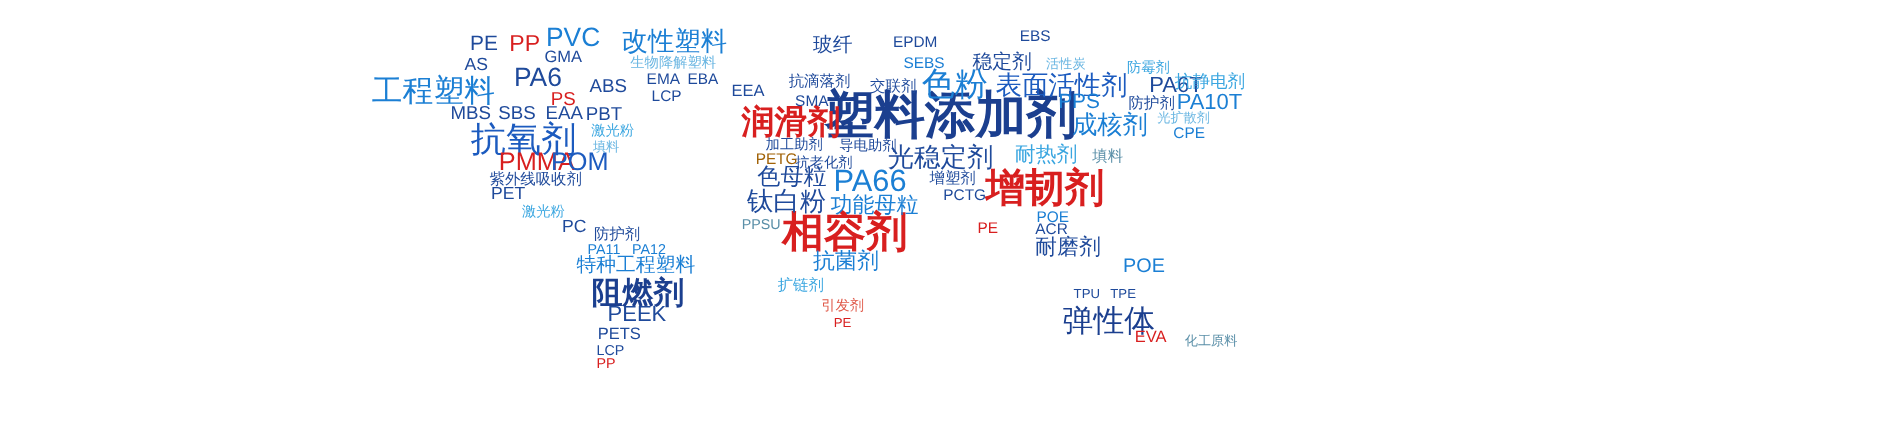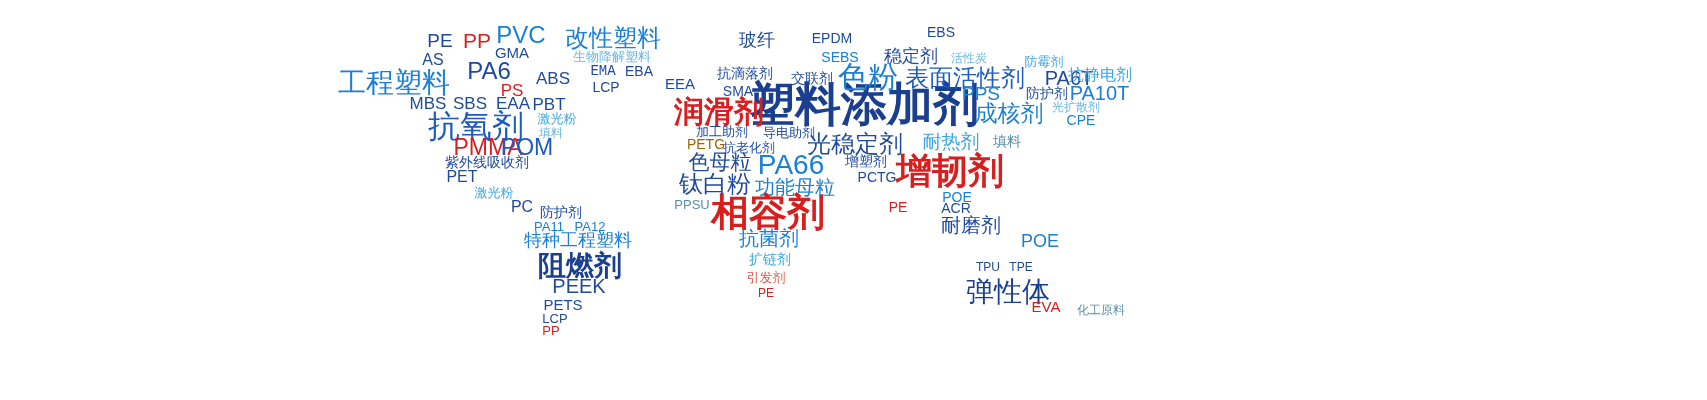--- a/index.html
+++ b/index.html
@@ -69,21 +69,21 @@
     <span class="word w-norm" style="left: 1100px; top: 75px; font-size: 16px; color: rgb(58, 166, 224);">抗静电剂</span>
     <span class="word w-norm" style="left: 757px; top: 40px; font-size: 18px; color: rgb(31, 74, 155);">玻纤</span>
     <span class="word w-norm" style="left: 428px; top: 103px; font-size: 17px; color: rgb(31, 74, 155);">MBS</span>
     <span class="word w-norm" style="left: 470px; top: 103px; font-size: 17px; color: rgb(31, 74, 155);">SBS</span>
     <span class="word w-norm" style="left: 513px; top: 103px; font-size: 17px; color: rgb(31, 74, 155);">EAA</span>
     <span class="word w-norm" style="left: 553px; top: 78px; font-size: 17px; color: rgb(31, 74, 155);">ABS</span>
     <span class="word w-norm" style="left: 549px; top: 104px; font-size: 17px; color: rgb(31, 74, 155);">PBT</span>
     <span class="word w-norm" style="left: 433px; top: 60px; font-size: 16px; color: rgb(31, 74, 155);">AS</span>
     <span class="word w-norm" style="left: 512px; top: 90px; font-size: 17px; color: rgb(216, 31, 31);">PS</span>
     <span class="word w-norm" style="left: 512px; top: 52px; font-size: 15px; color: rgb(31, 74, 155);">GMA</span>
-    <span class="word w-norm" style="left: 603px; top: 71px; font-size: 14px; color: rgb(31, 74, 155); font-family: Liberation Mono, monospace;">EMA</span>
+    <span class="word w-norm" style="left: 603px; top: 71px; font-size: 14px; color: rgb(31, 74, 155);">EMA</span>
     <span class="word w-norm" style="left: 639px; top: 71px; font-size: 14px; color: rgb(31, 74, 155);">EBA</span>
     <span class="word w-norm" style="left: 606px; top: 87px; font-size: 14px; color: rgb(31, 74, 155);">LCP</span>
     <span class="word w-norm" style="left: 680px; top: 83px; font-size: 15px; color: rgb(31, 74, 155);">EEA</span>
     <span class="word w-norm" style="left: 738px; top: 91px; font-size: 14px; color: rgb(31, 74, 155);">SMA</span>
     <span class="word w-norm" style="left: 840px; top: 57px; font-size: 14px; color: rgb(27, 127, 212);">SEBS</span>
     <span class="word w-norm" style="left: 832px; top: 38px; font-size: 14px; color: rgb(31, 74, 155);">EPDM</span>
     <span class="word w-norm" style="left: 941px; top: 32px; font-size: 14px; color: rgb(31, 74, 155);">EBS</span>
     <span class="word w-norm" style="left: 1081px; top: 120px; font-size: 14px; color: rgb(27, 127, 212);">CPE</span>
     <span class="word w-norm" style="left: 877px; top: 177px; font-size: 14px; color: rgb(31, 74, 155);">PCTG</span>
     <span class="word w-norm" style="left: 706px; top: 144px; font-size: 14px; color: #a16207;">PETG</span>
@@ -107,21 +107,21 @@
     <span class="word w-norm" style="left: 812px; top: 78px; font-size: 14px; color: rgb(31, 74, 155);">交联剂</span>
     <span class="word w-norm" style="left: 969px; top: 58px; font-size: 12px; color: rgb(106, 182, 226);">活性炭</span>
     <span class="word w-norm" style="left: 1044px; top: 61px; font-size: 13px; color: rgb(58, 166, 224);">防霉剂</span>
     <span class="word w-norm" style="left: 1047px; top: 93px; font-size: 14px; color: rgb(31, 74, 155);">防护剂</span>
     <span class="word w-norm" style="left: 1076px; top: 107px; font-size: 12px; color: rgb(106, 182, 226);">光扩散剂</span>
     <span class="word w-norm" style="left: 722px; top: 131px; font-size: 13px; color: rgb(31, 74, 155);">加工助剂</span>
     <span class="word w-norm" style="left: 789px; top: 132px; font-size: 13px; color: rgb(31, 74, 155);">导电助剂</span>
     <span class="word w-norm" style="left: 749px; top: 147px; font-size: 13px; color: rgb(31, 74, 155);">抗老化剂</span>
     <span class="word w-norm" style="left: 866px; top: 161px; font-size: 14px; color: rgb(31, 74, 155);">增塑剂</span>
     <span class="word w-norm" style="left: 1007px; top: 141px; font-size: 14px; color: rgb(90, 143, 168);">填料</span>
-    <span class="word w-norm" style="left: 770px; top: 259px; font-size: 14px; color: rgb(58, 166, 224); text-align: center;">扩链剂</span>
+    <span class="word w-norm" style="left: 728px; top: 259px; font-size: 14px; color: rgb(58, 166, 224); text-align: center;">扩链剂</span>
     <span class="word w-norm" style="left: 766px; top: 277px; font-size: 13px; color: rgb(224, 90, 74);">引发剂</span>
     <span class="word w-norm" style="left: 487px; top: 162px; font-size: 14px; color: rgb(31, 74, 155);">紫外线吸收剂</span>
     <span class="word w-norm" style="left: 557px; top: 118px; font-size: 13px; color: rgb(58, 166, 224);">激光粉</span>
     <span class="word w-norm" style="left: 551px; top: 133px; font-size: 12px; color: rgb(106, 182, 226);">填料</span>
     <span class="word w-norm" style="left: 494px; top: 192px; font-size: 13px; color: rgb(58, 166, 224);">激光粉</span>
     <span class="word w-norm" style="left: 561px; top: 212px; font-size: 14px; color: rgb(31, 74, 155);">防护剂</span>
     <span class="word w-norm" style="left: 1101px; top: 310px; font-size: 12px; color: rgb(90, 143, 168);">化工原料</span>
   </div>
 
 </body></html>

